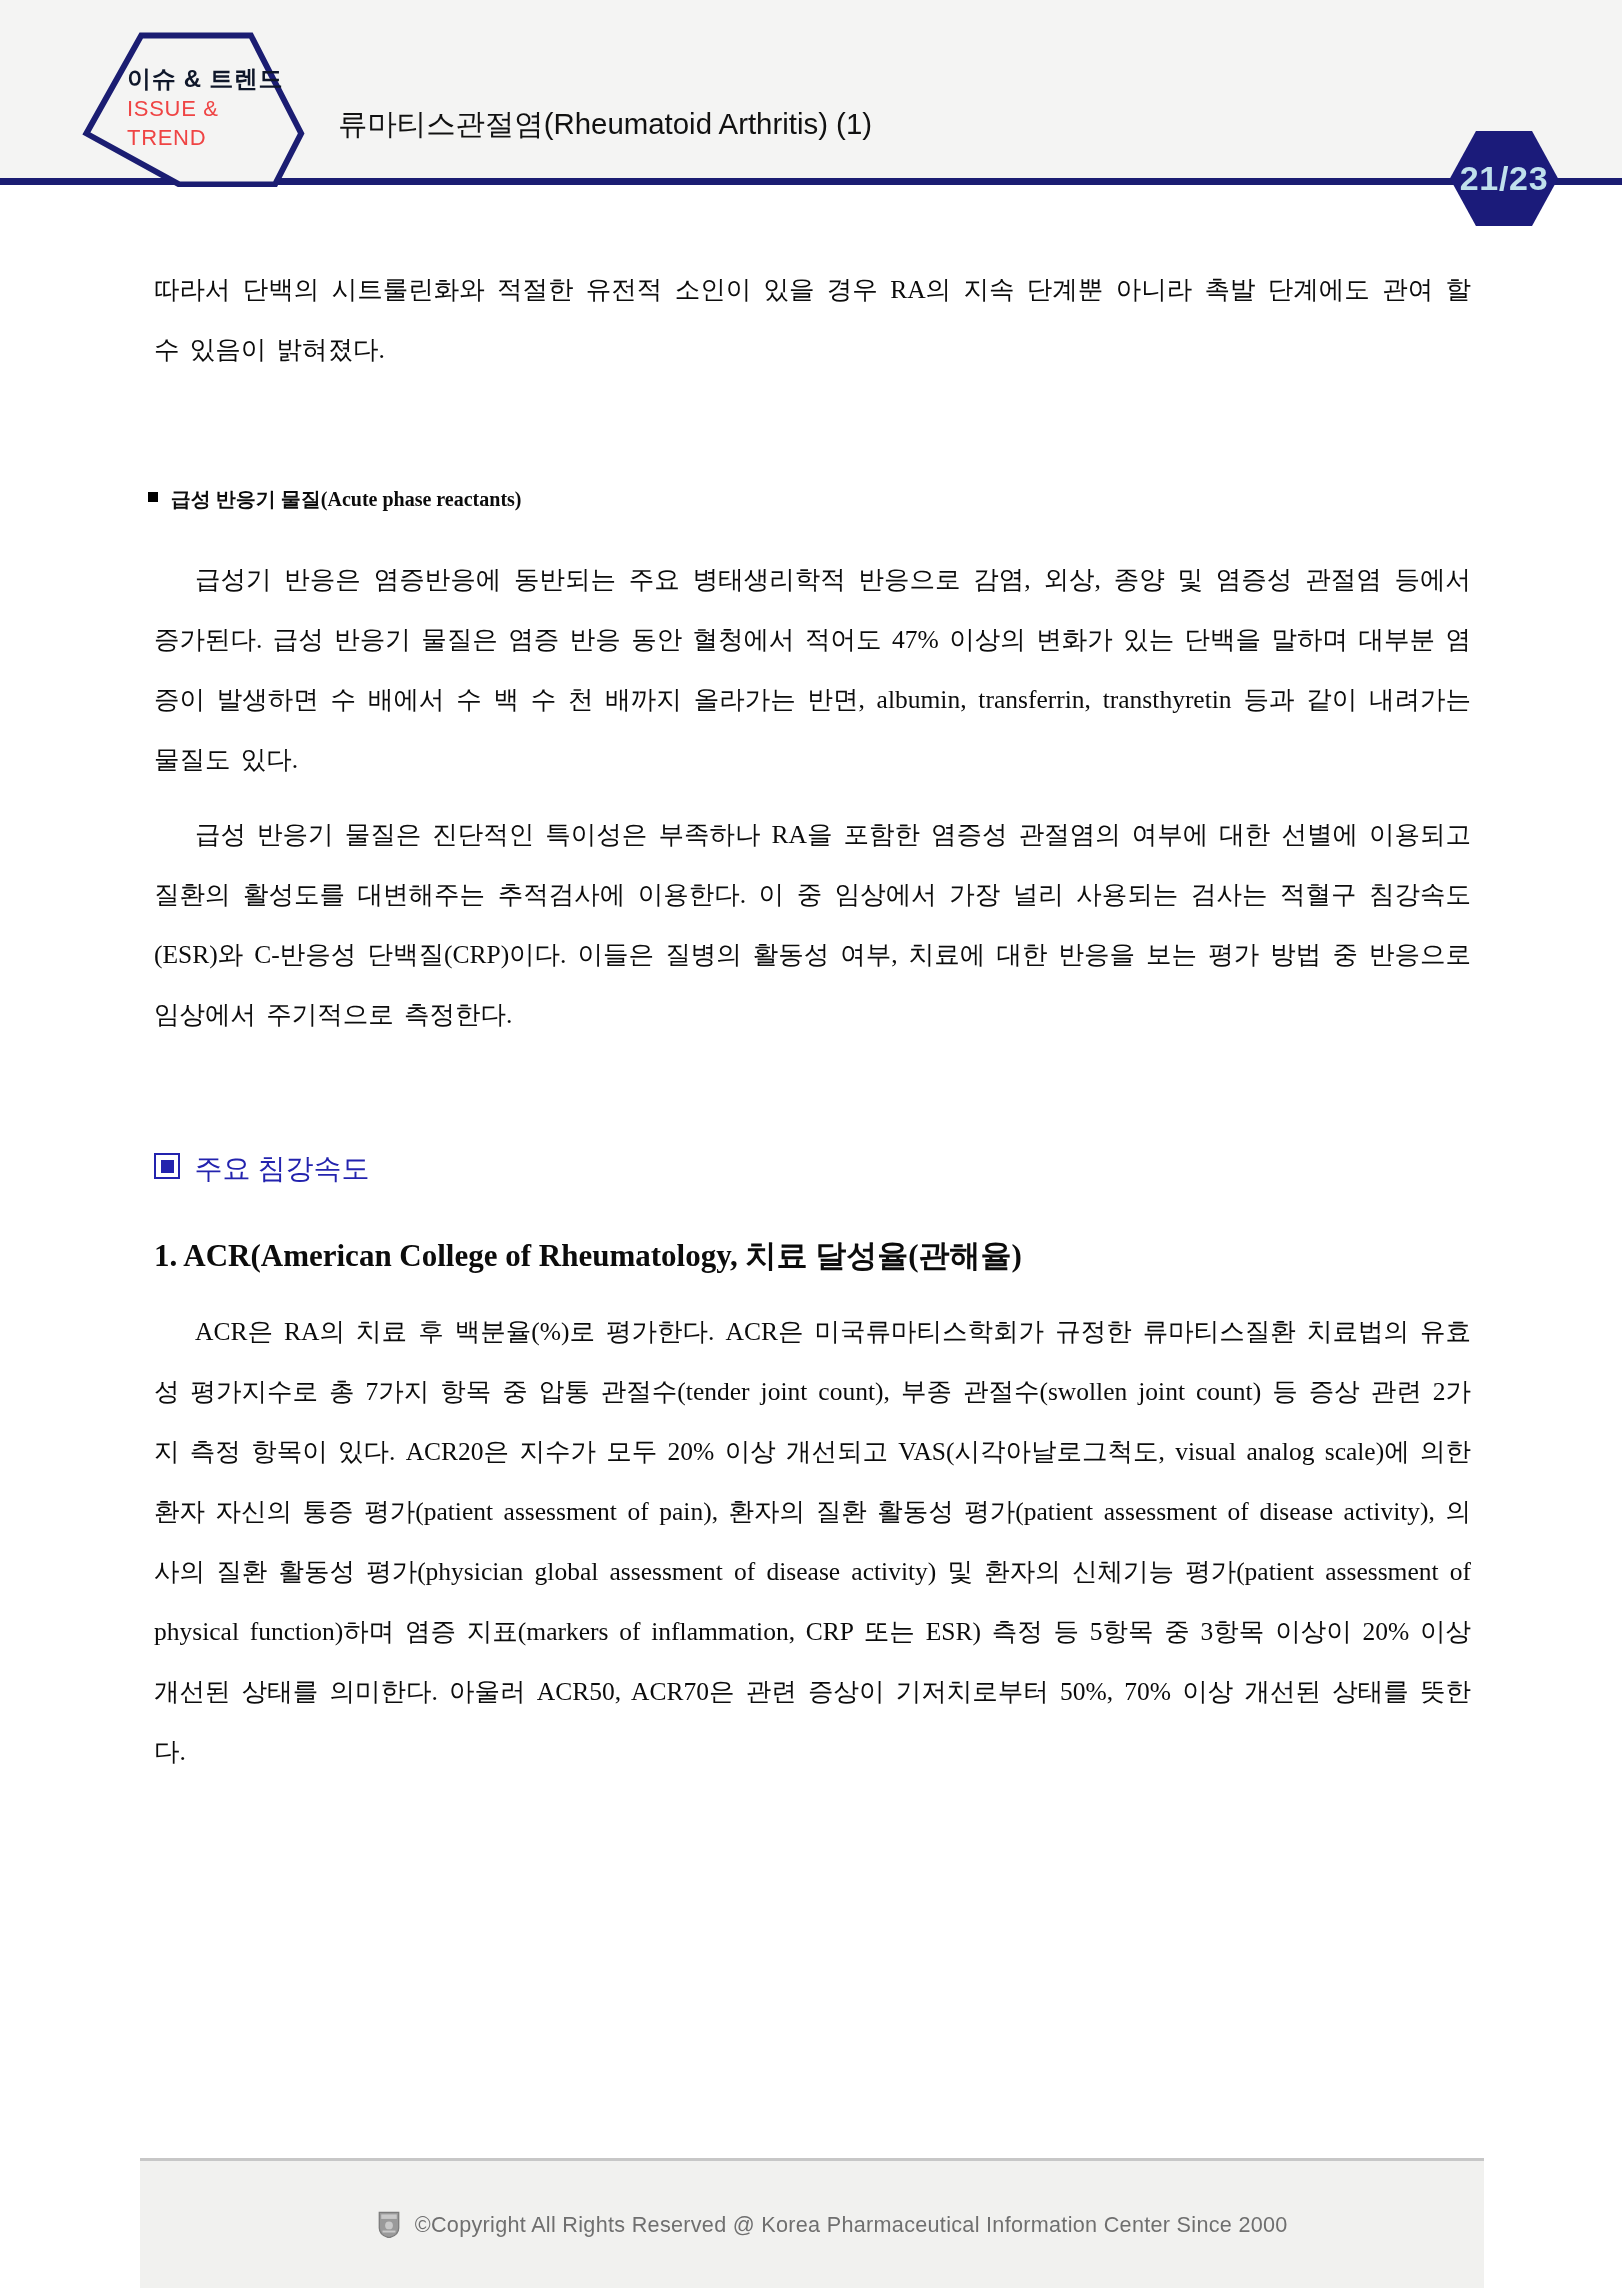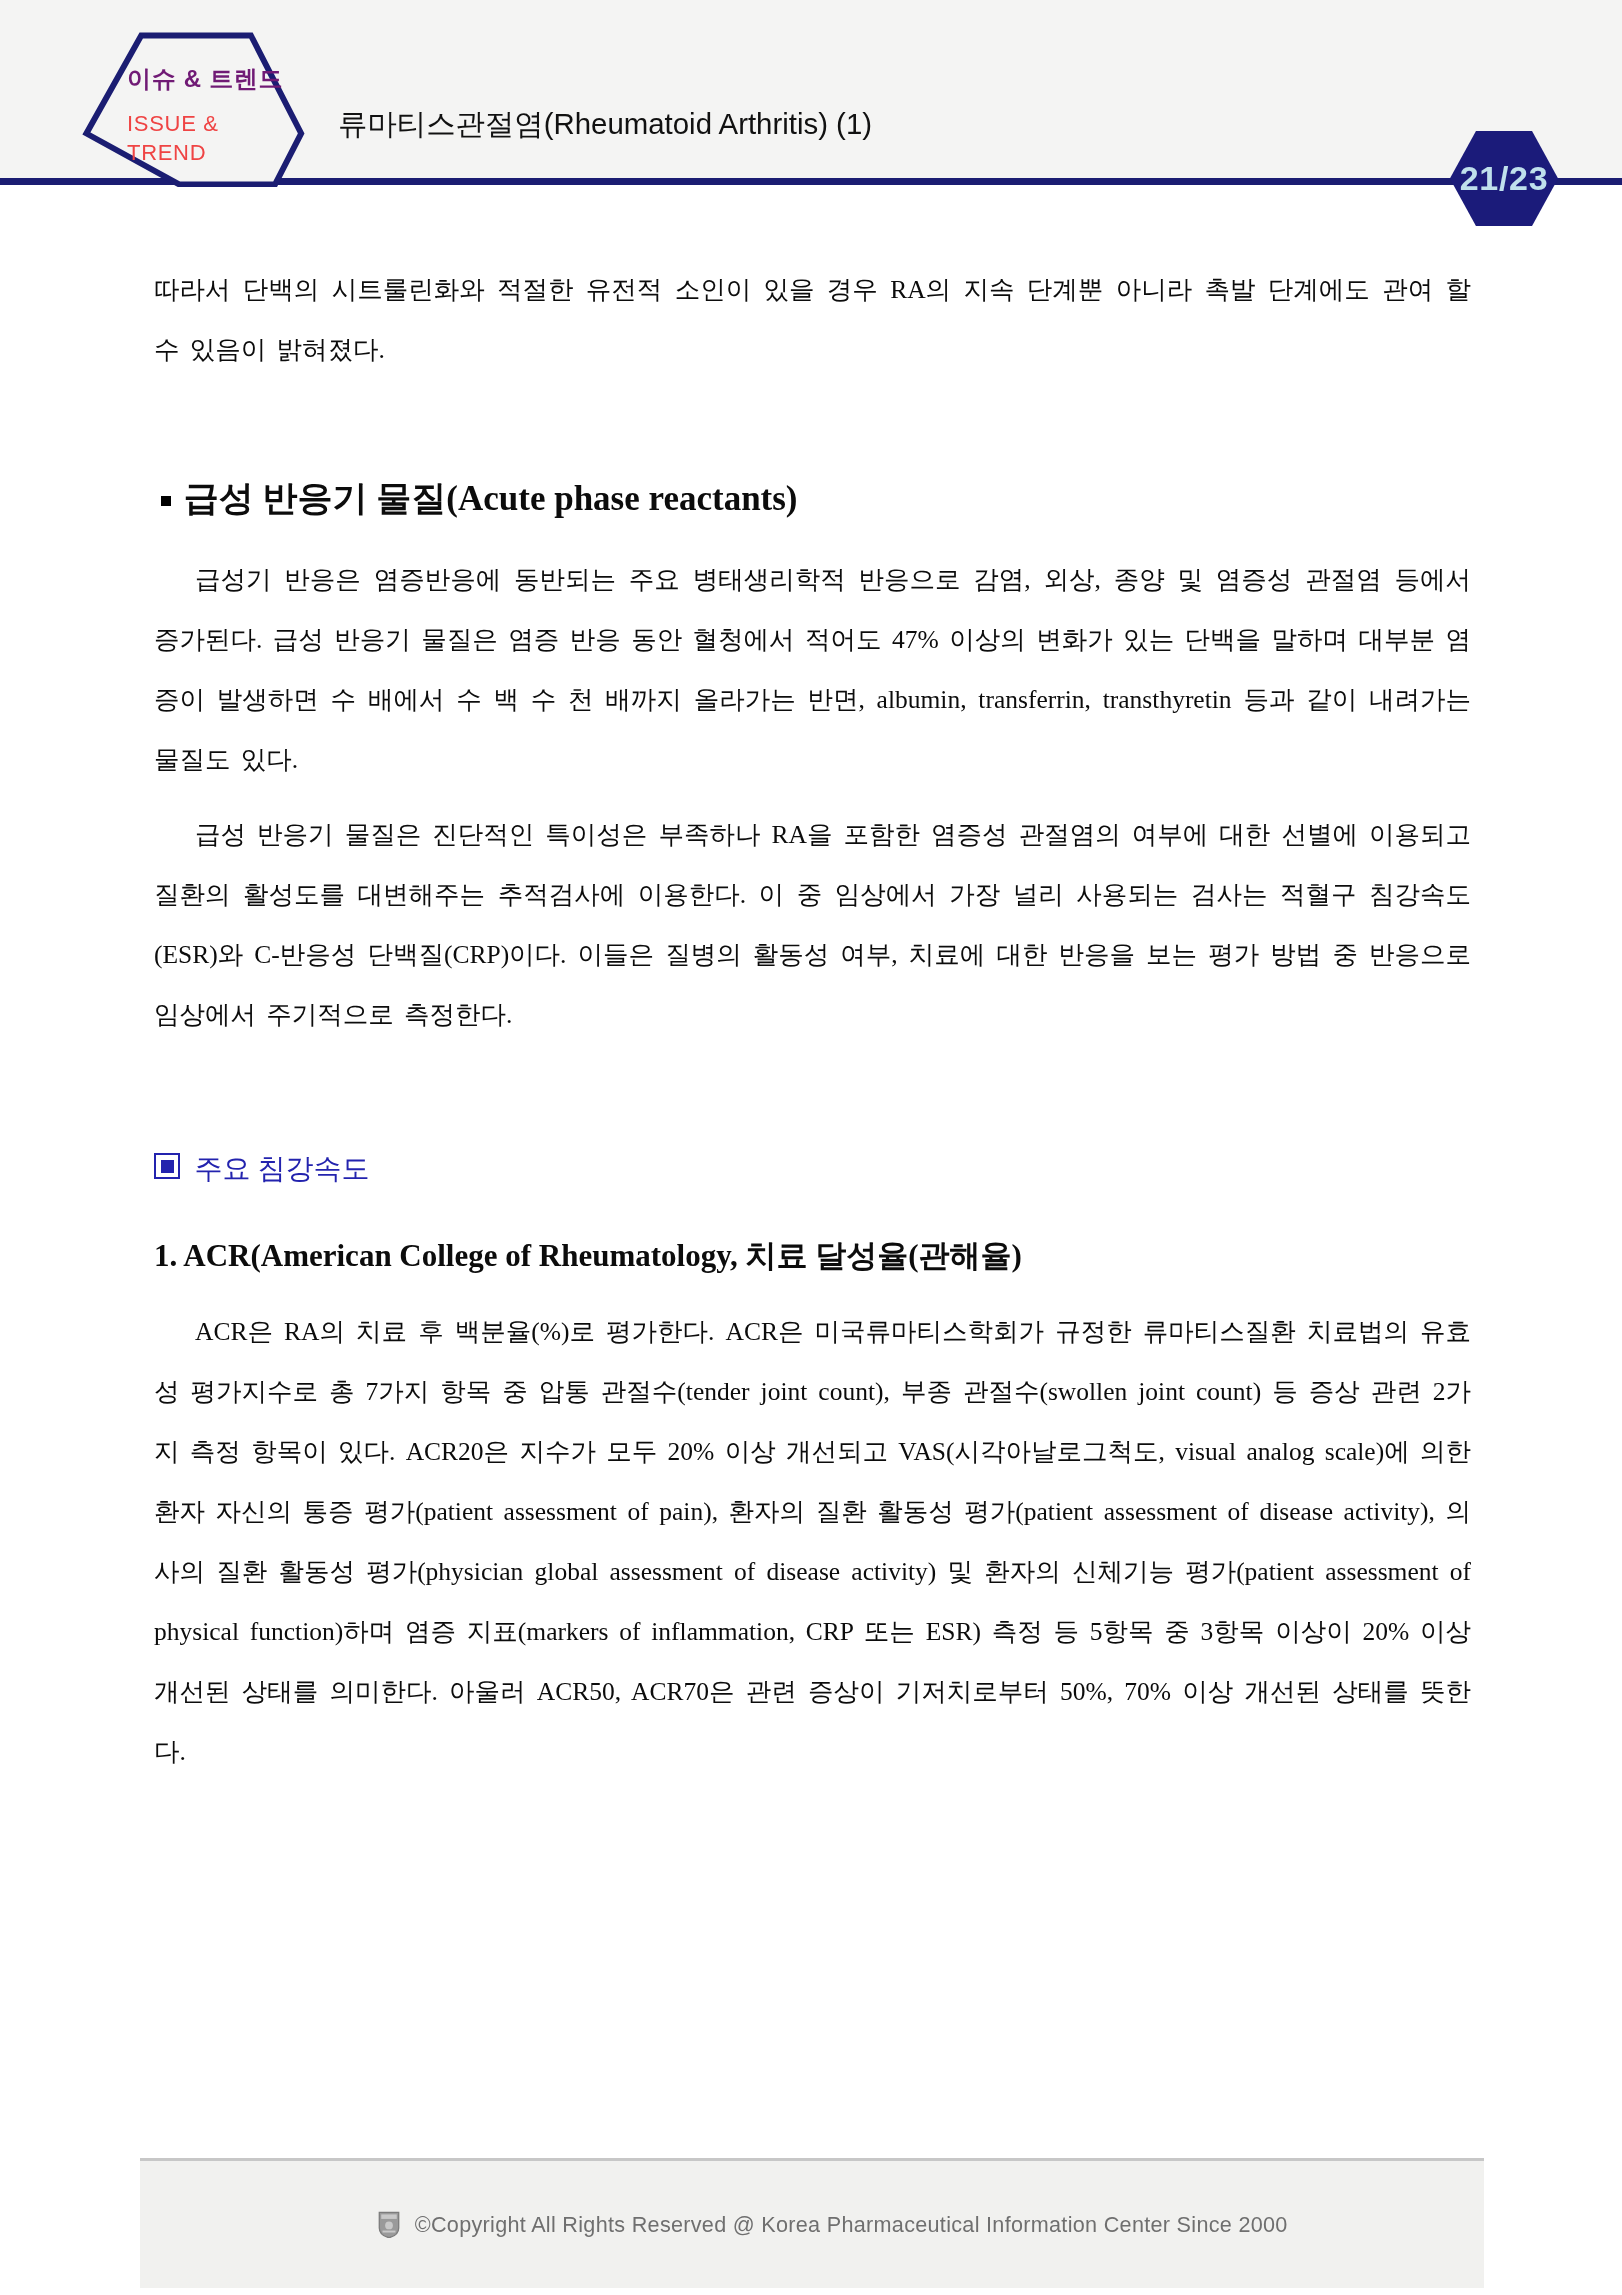--- a/index.html
+++ b/index.html
@@ -8,36 +8,36 @@
     font-family:"Liberation Serif","DejaVu Serif",serif;color:#0c0c0c;
     overflow:hidden;
   }
   
   .header-band{position:absolute;left:0;top:0;width:1623px;height:178px;background:#f4f4f3;}
   .header-rule{position:absolute;left:0;top:178px;width:1623px;height:7.2px;background:#1b1d72;z-index:1;}
   .issue-badge{position:absolute;left:73px;top:29px;width:237px;height:158px;z-index:2;}
   .issue-badge svg{position:absolute;left:0;top:0;}
   .issue-badge-text{position:absolute;left:54px;top:38px;width:144px;z-index:3;
     font-family:"Liberation Sans","DejaVu Sans",sans-serif;line-height:1;}
-  .issue-badge-kr{font-size:24px;color:#701a75;font-weight:bold;letter-spacing:0.7px;margin-bottom:22px;white-space:nowrap;}
+  .issue-badge-kr{font-size:24px;color:#0f172a;font-weight:bold;letter-spacing:0.7px;margin-bottom:7px;white-space:nowrap;}
   .issue-badge-en{font-size:22px;color:#ef4444;letter-spacing:0.7px;margin-bottom:6.5px;white-space:nowrap;}
   .page-title{position:absolute;left:338px;top:105px;z-index:2;
     font-family:"Liberation Sans","DejaVu Sans",sans-serif;
     font-size:29.4px;color:#111;letter-spacing:0px;white-space:nowrap;}
   .page-badge{position:absolute;left:1445px;top:127px;width:118px;height:103px;z-index:3;}
   .page-badge svg{position:absolute;left:0;top:0;}
   .page-badge-num{position:absolute;left:0;top:0;width:100%;height:100%;
     display:flex;align-items:center;justify-content:center;
     font-family:"Liberation Sans","DejaVu Sans",sans-serif;font-weight:bold;
     font-size:34px;color:#bfe0ec;letter-spacing:0.7px;text-align:right;}
   
   .bodyblock{position:absolute;left:154px;width:1317px;
     font-size:25.5px;line-height:60px;text-align:justify;word-spacing:3.9px;}
   .indent{text-indent:41px;}
-  .h-bullet{position:absolute;left:161px;width:1317px;font-size:35px;line-height:60px;font-weight:bold;white-space:nowrap;font-family:Liberation Serif, serif;}
+  .h-bullet{position:absolute;left:148px;width:1317px;font-size:20px;line-height:60px;font-weight:bold;white-space:nowrap;font-family:Liberation Serif, serif;}
   .sq-bullet{display:inline-block;width:9.8px;height:9.8px;background:#000;margin-right:13px;vertical-align:3.9px;}
   .h-blue{position:absolute;left:154px;width:1317px;font-size:28px;line-height:60px;
     color:#2323ae;font-weight:normal;white-space:nowrap;}
   .marker-outer{display:inline-block;width:22px;height:22px;border:2.6px solid #2323ae;background:#fff;
     margin-right:14.4px;vertical-align:-1.3px;position:relative;}
   .marker-inner{position:absolute;left:4.6px;top:4.6px;width:13px;height:13px;background:#2323ae;}
   .h-acr{position:absolute;left:154px;width:1317px;font-size:31px;line-height:60px;font-weight:bold;white-space:nowrap;}
   
   .footer-box{position:absolute;left:140px;top:2158px;width:1344px;height:127px;
     background:#f1f1ef;border-top:3.9px solid #c7c7c7;

